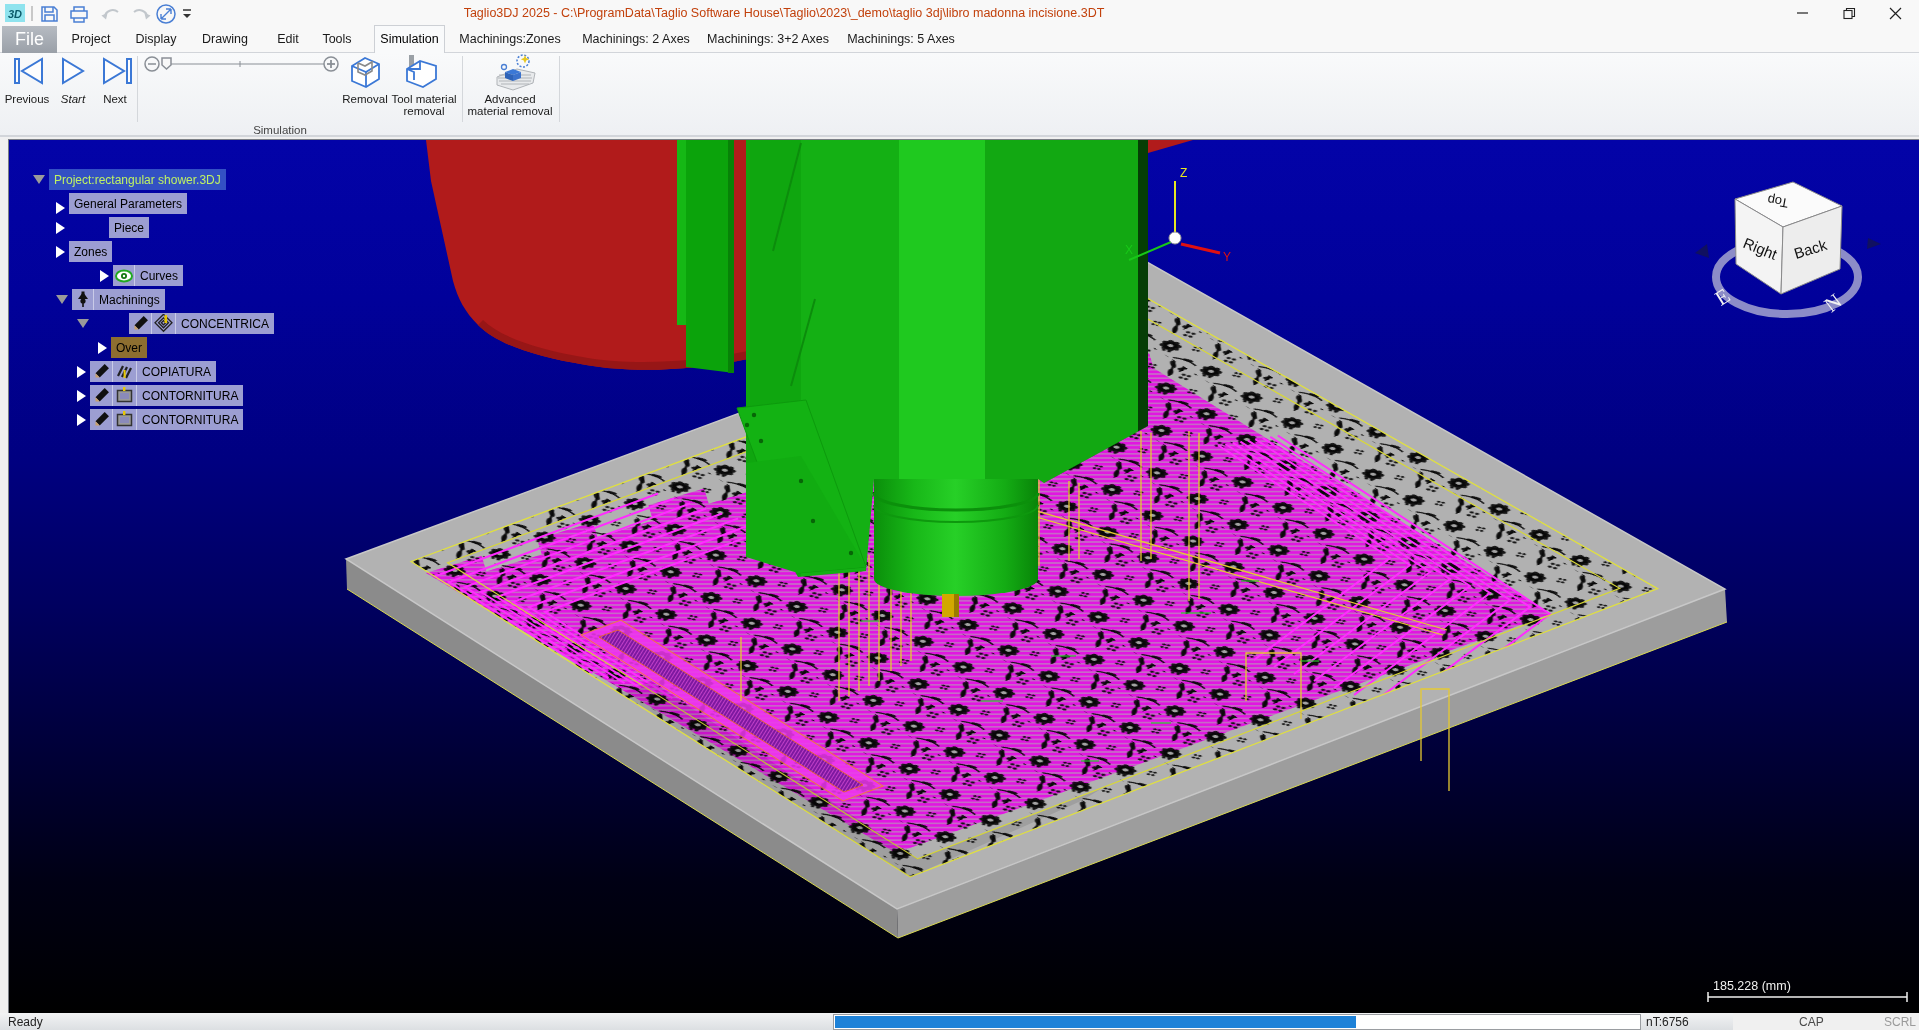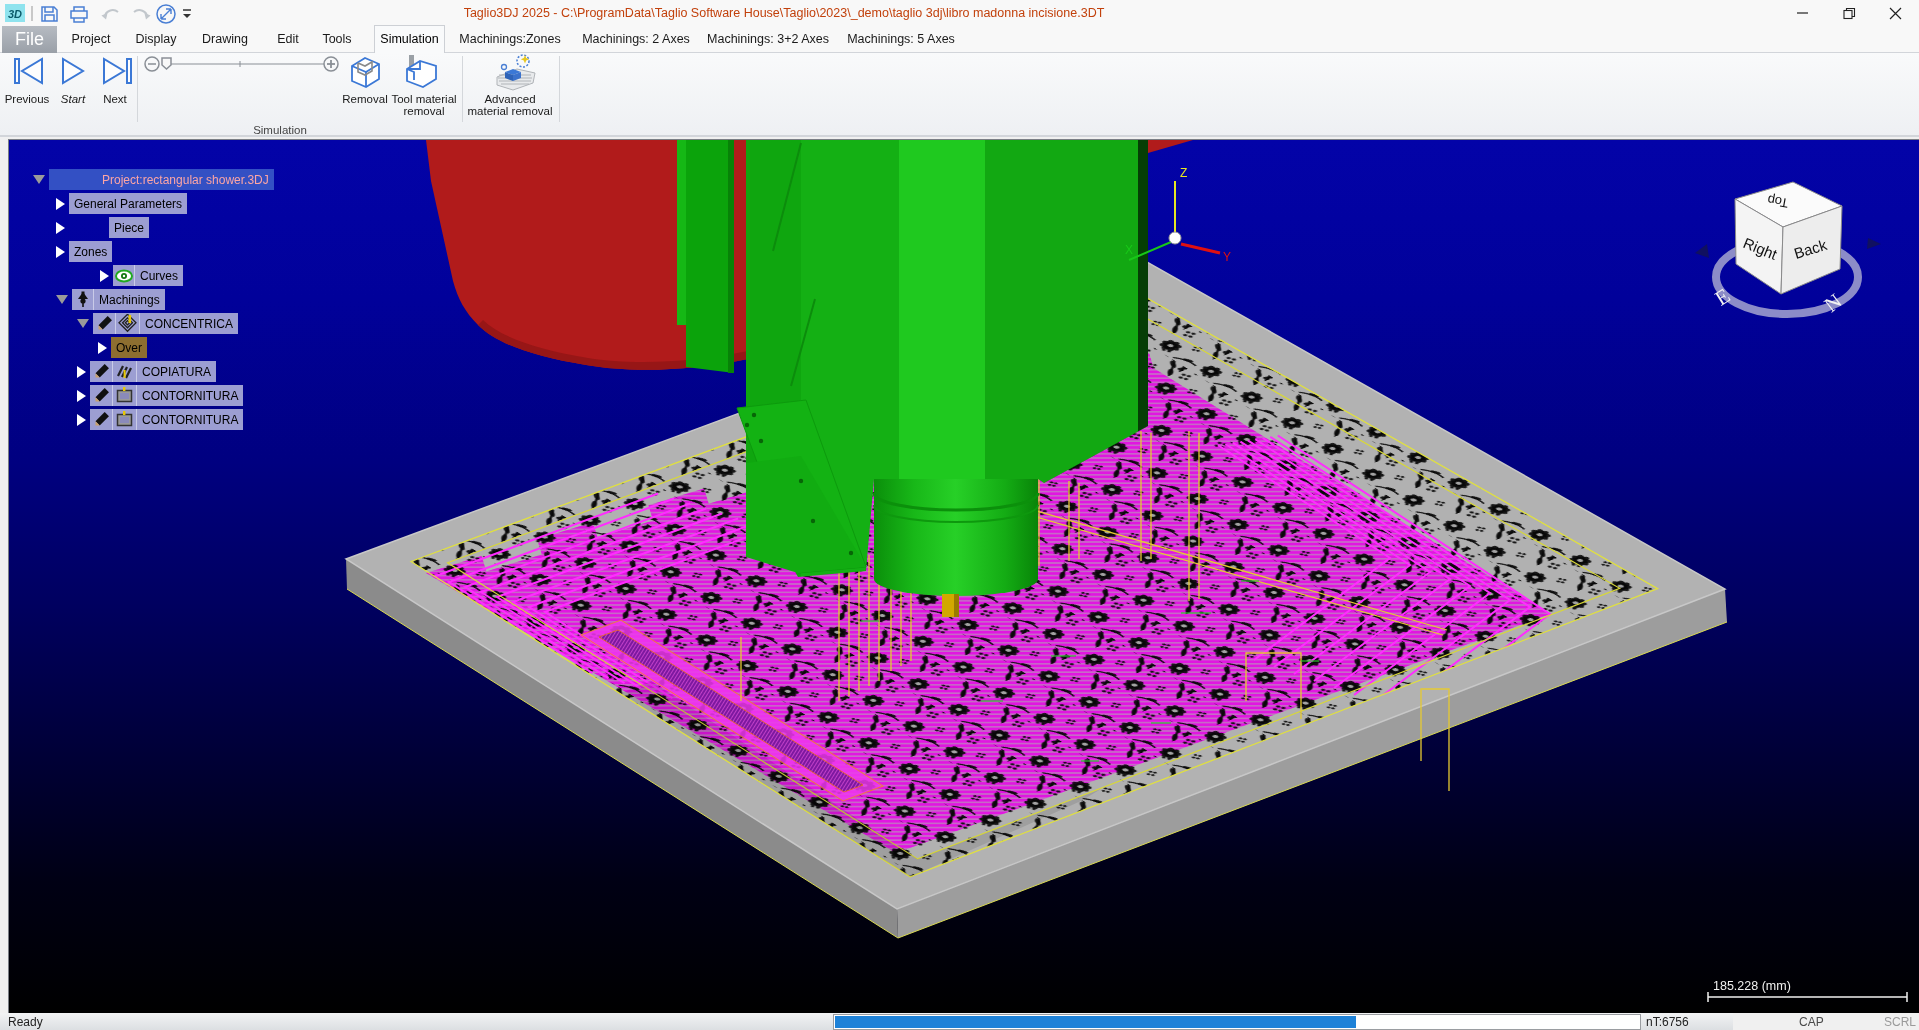--- a/index.html
+++ b/index.html
@@ -379,25 +379,25 @@
   <text x="1712" y="989" fill="#f0f0f0" font-size="12.5">185.228 (mm)</text>
   <line x1="1707" y1="996" x2="1906" y2="996" stroke="#f0f0f0" stroke-width="1.5"></line>
   <line x1="1707" y1="991" x2="1707" y2="1001" stroke="#f0f0f0" stroke-width="1.5"></line>
   <line x1="1906" y1="991" x2="1906" y2="1001" stroke="#f0f0f0" stroke-width="1.5"></line>
 </g>
 </svg></div>
 
 <div class="abs" id="tree" style="left:0;top:0;width:500px;height:500px;">
   <div class="trow" style="left:33px;top:169px;">
       <div class="arrow-d"></div>
-    <div class="tbox" style="background:#3350c4;color:#fca5a5;padding-left:48px;">
+    <div class="tbox" style="background:#3350c4;color:#bef264;">
         <span class="ttxt">Project:rectangular shower.3DJ</span>
       </div>
     </div>
-  <div class="trow" style="left:56px;top:193px;">
+  <div class="trow" style="left:56px;top:193px;align-items:flex-end;">
       <div class="arrow-r"></div>
     <div class="tbox">
         <span class="ttxt">General Parameters</span>
       </div>
     </div>
   <div class="trow" style="left:56px;top:217px;gap:40px;">
       <div class="arrow-r"></div>
     <div class="tbox">
         <span class="ttxt">Piece</span>
       </div>
@@ -428,21 +428,21 @@
           <svg width="14" height="18" viewBox="0 0 14 18">
             <polygon points="7,1 12,8 2,8" fill="#111"></polygon>
             <rect x="5.5" y="0.5" width="3" height="4" fill="#111"></rect>
             <rect x="6.2" y="8" width="1.6" height="8" fill="#111"></rect>
             <circle cx="7" cy="10" r="2.6" fill="#111"></circle>
           </svg>
         </div>
         <span class="ttxt">Machinings</span>
       </div>
     </div>
-  <div class="trow" style="left:77px;top:313px;">
+  <div class="trow" style="left:77px;top:313px;gap:36px;">
       <div class="arrow-d"></div>
     <div class="tbox">
         <div class="tcell" style="width:22px;">
           <svg width="17" height="17" viewBox="0 0 17 17">
             <g transform="rotate(45 8.5 8.5)">
               <rect x="5.5" y="1" width="6" height="13" fill="#111"></rect>
               <polygon points="5.5,14 11.5,14 8.5,17" fill="#caa26a"></polygon>
             </g>
           </svg>
         </div>

